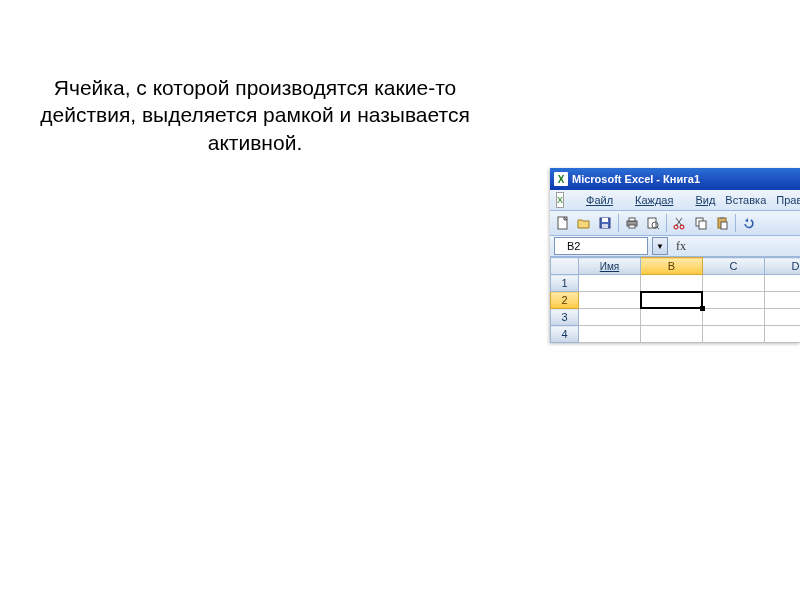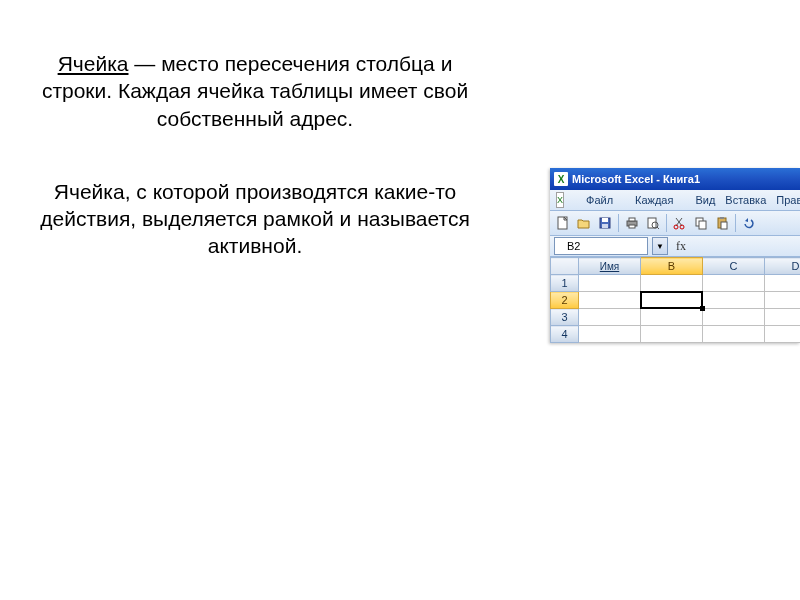--- a/index.html
+++ b/index.html
@@ -80,20 +80,21 @@
     align-items: center;
     justify-content: center;
     margin-right: 4px;
     border: 1px solid #a0a0a0;
   }
   .menu-item {
     padding: 1px 4px;
     cursor: default;
   }
   .menu-item .ul {
+    text-decoration: underline;
     margin-left: 12px;
   }
   .toolbar {
     background: linear-gradient(to bottom, #eef4fb 0%, #d2e2f5 100%);
     height: 24px;
     display: flex;
     align-items: center;
     padding: 0 4px;
     gap: 3px;
     border-bottom: 1px solid #9cb8dc;
@@ -217,24 +218,21 @@
   .grid .name-a {
     font-family: Arial;
     font-size: 10px;
     text-decoration: underline;
   }
 </style>
 </head>
 <body>
 
 <div class="text-column">
-  <p class="para">
-    <span class="term">Ячейка</span><span> — место пересечения столбца и строки. Каждая ячейка таблицы имеет свой собственный адрес.</span>
-  </p>
-  <p class="para" style="margin-top:46px">Ячейка, с которой производятся какие-то действия, выделяется рамкой и называется активной.</p>
+  <p class="para" style="margin-top:24px">Ячейка, с которой производятся какие-то действия, выделяется рамкой и называется активной.</p>
 </div>
 
 <div class="excel-shot">
 
   <div class="titlebar">
     <span class="app-icon">X</span>
     <span>Microsoft Excel - Книга1</span>
   </div>
 
   <div class="menubar">

